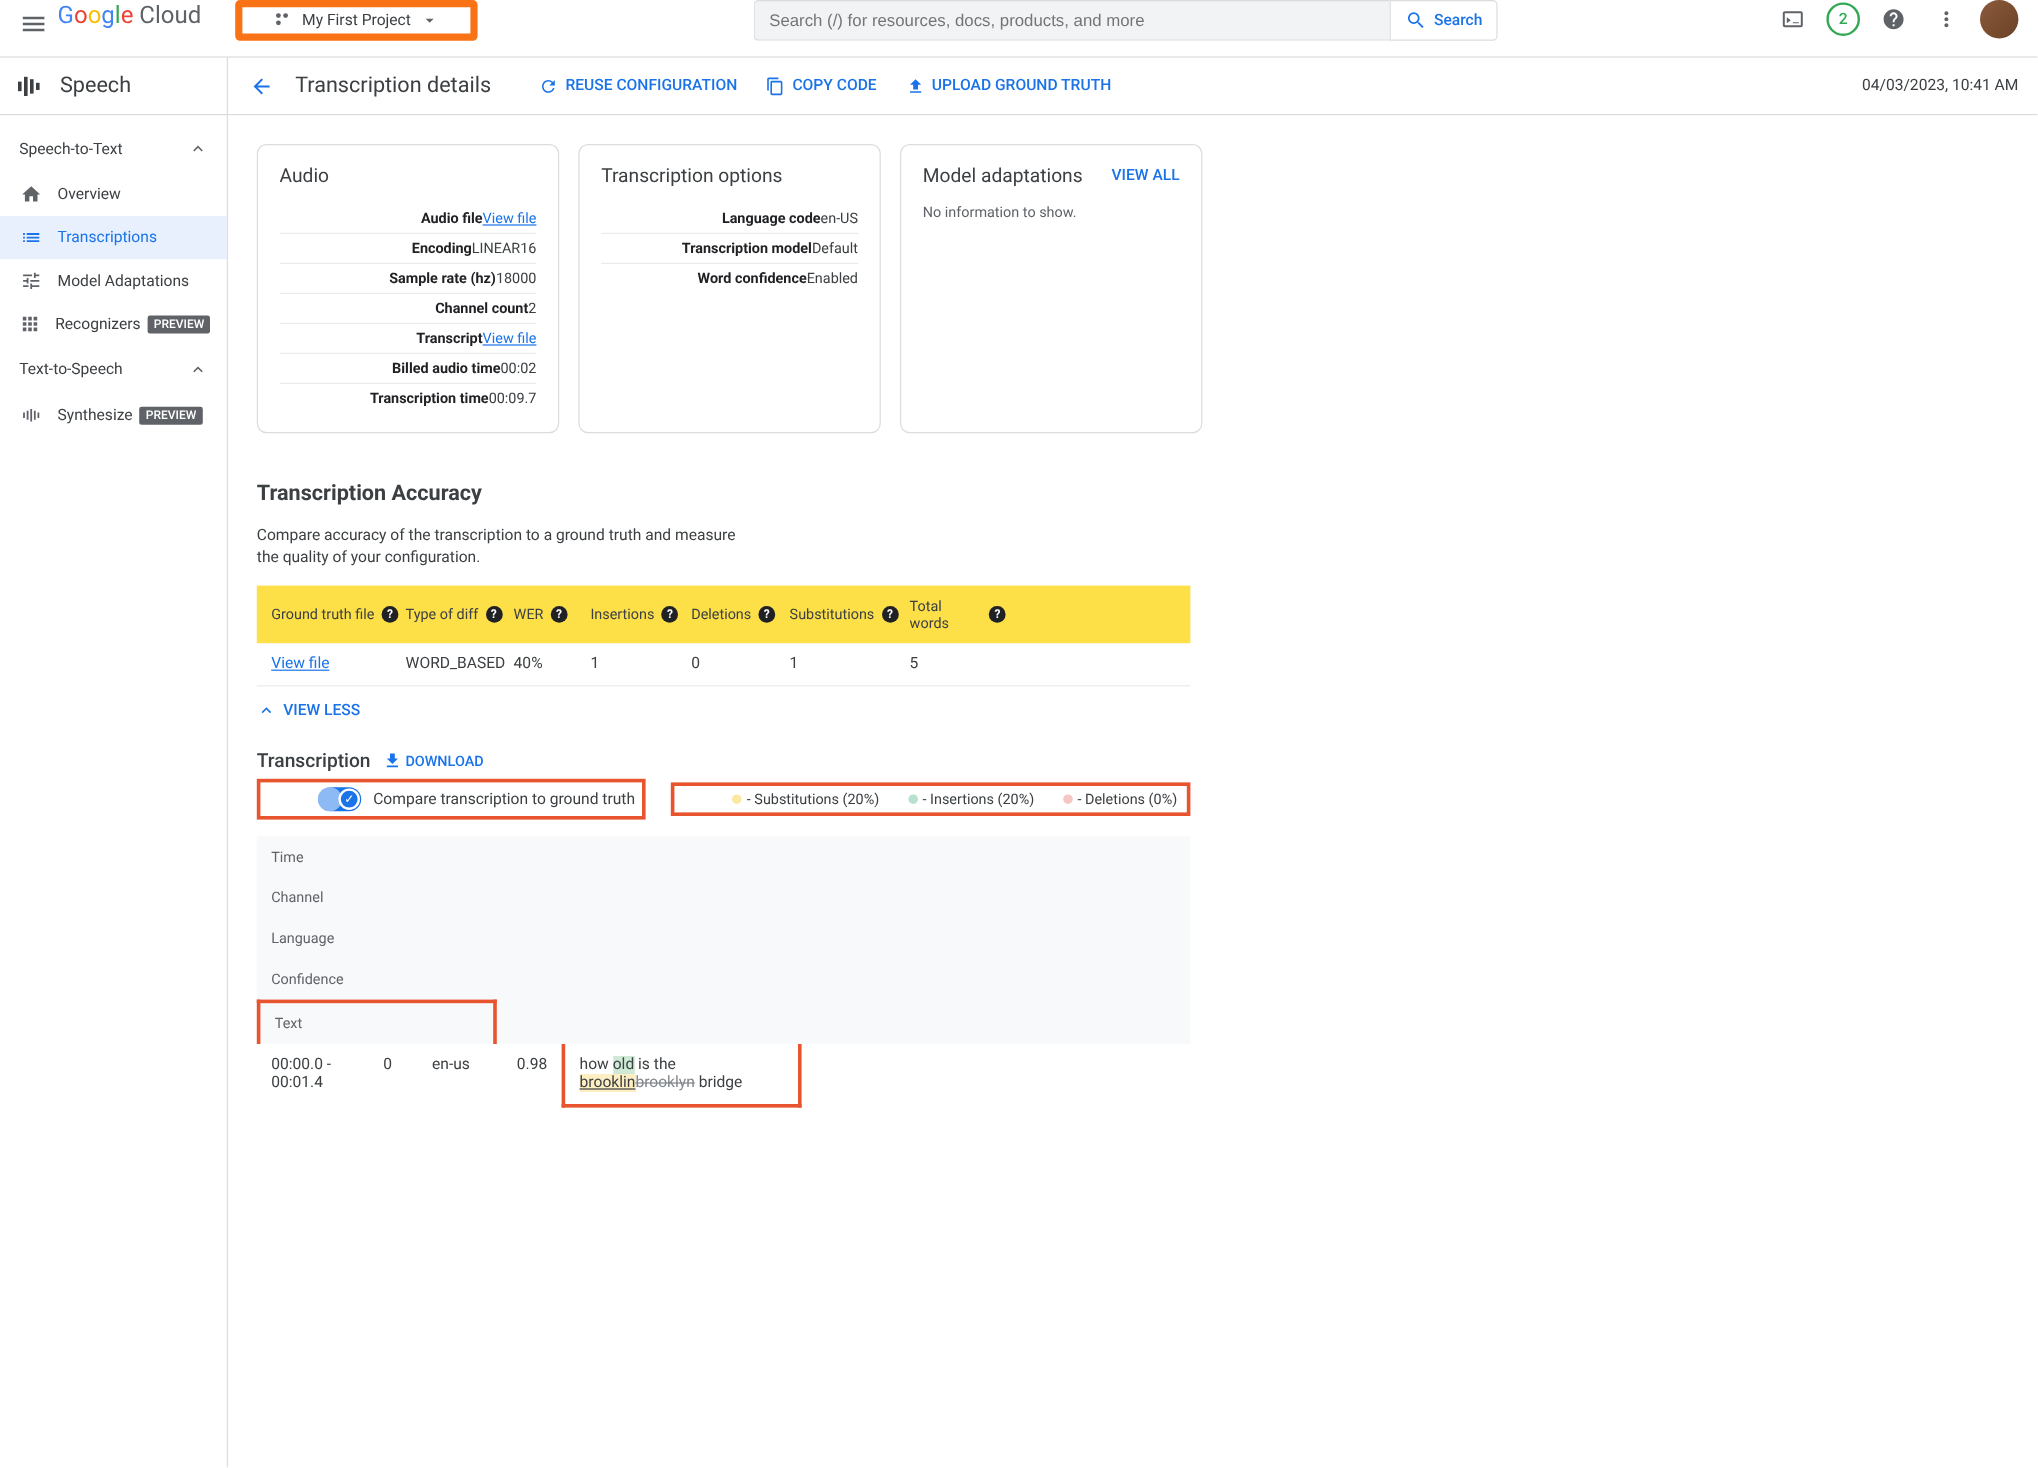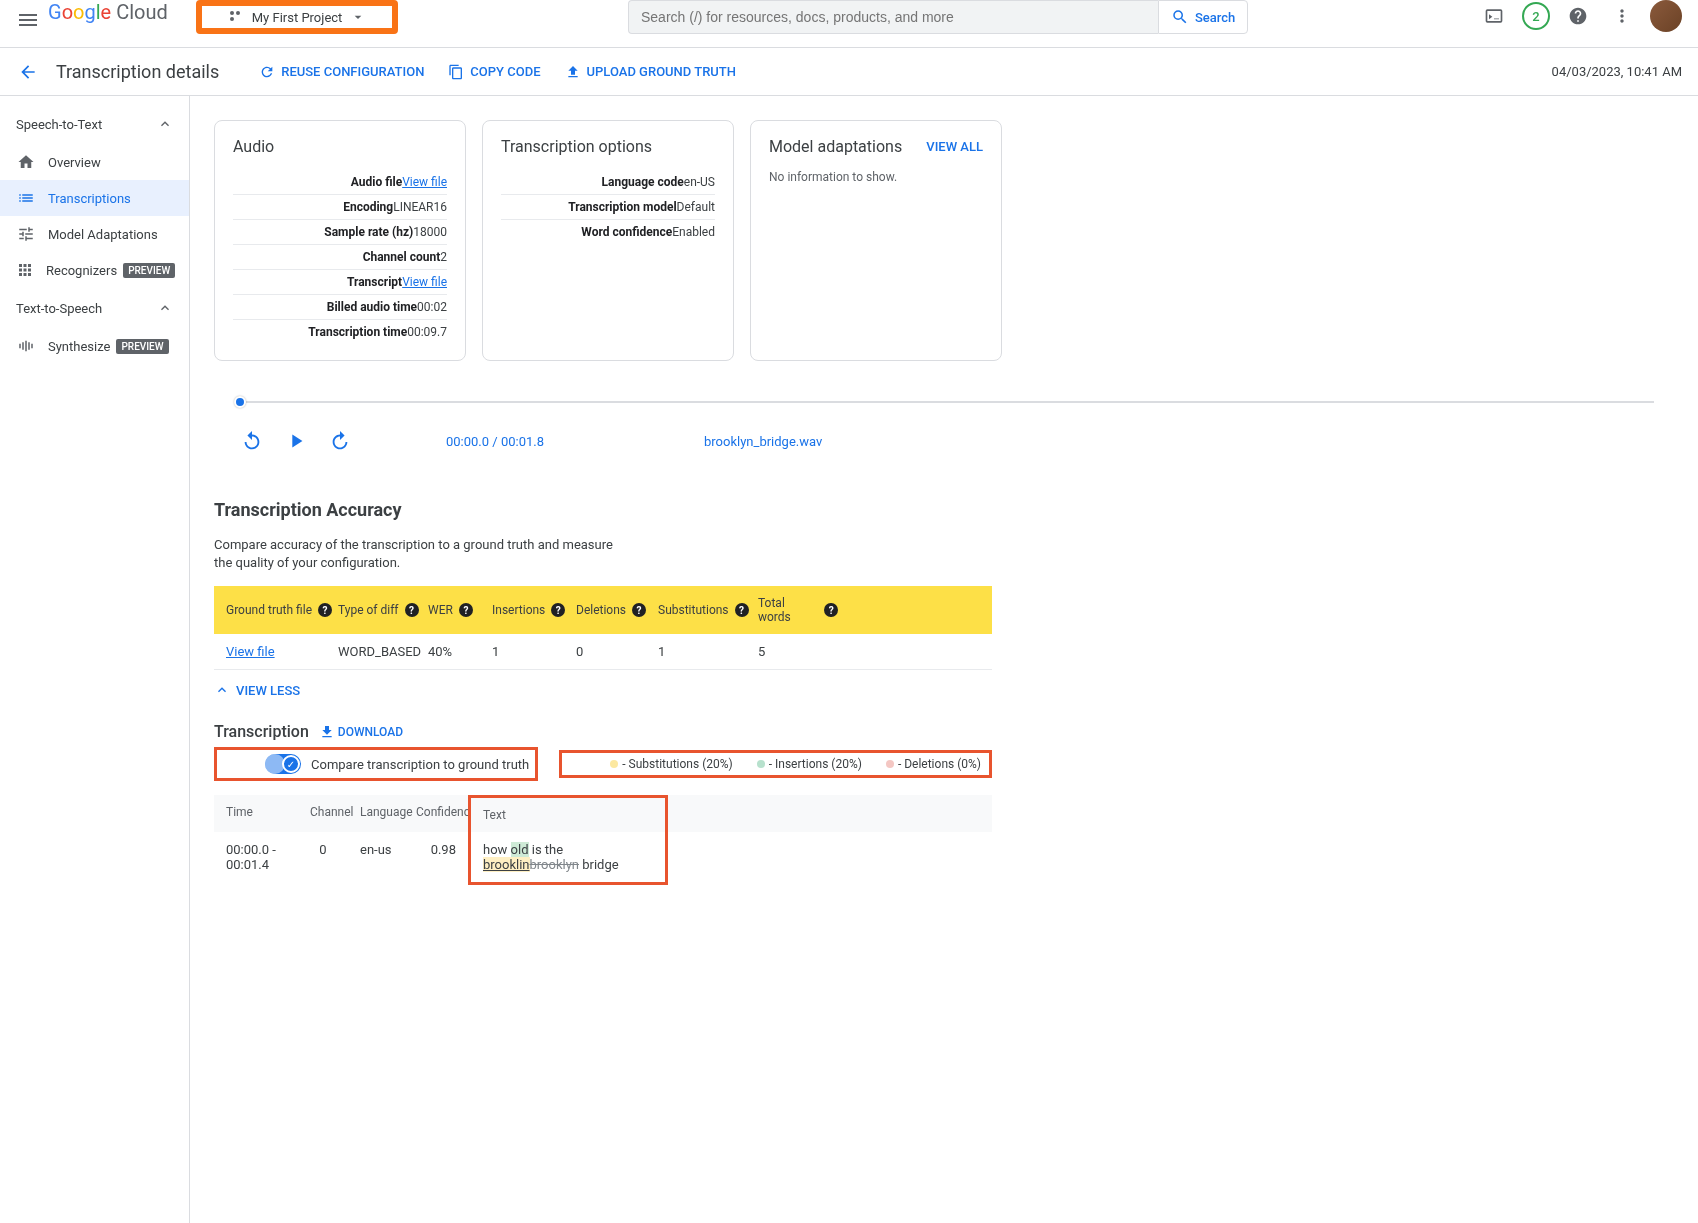--- a/index.html
+++ b/index.html
@@ -103,21 +103,21 @@
     .legend { display: flex; gap: 24px; font-size: 12px; padding: 4px 8px; }
     .legend-item { display: flex; align-items: center; }
     .legend-dot { width: 8px; height: 8px; border-radius: 50%; margin-right: 4px; }
     .dot-sub { background: #fce8a0; }
     .dot-ins { background: #b7e1cd; }
     .dot-del { background: #f4c7c3; }
     
     .highlight-box { border: 3px solid #e8542e; padding-left: 48px; }
     
     .trans-table { width: 778px; }
-    .trans-table-header { background: #f8f9fa; display: flex; font-size: 12px; color: #5f6368; }
+    .trans-table-header { background: #f8f9fa; display: flex; font-size: 12px; color: #5f6368; flex-direction: column; }
     .trans-table-header .tc { padding: 10px 12px; }
     .trans-table-row { display: flex; font-size: 13px; }
     .trans-table-row .tc { padding: 10px 12px; }
     .tc-time { width: 84px; }
     .tc-channel { width: 50px; text-align: center; }
     .tc-language { width: 56px; }
     .tc-confidence { width: 64px; text-align: right; }
     .word-ins { background: #ceead6; }
     .word-sub { background: #feefc3; }
     .word-del { text-decoration: line-through; color: #80868b; }
@@ -178,20 +178,29 @@
     <div class="icon-btn">
       <svg width="20" height="20" viewBox="0 0 24 24">
           <path fill="#5f6368" d="M12 8c1.1 0 2-.9 2-2s-.9-2-2-2-2 .9-2 2 .9 2 2 2zm0 2c-1.1 0-2 .9-2 2s.9 2 2 2 2-.9 2-2-.9-2-2-2zm0 6c-1.1 0-2 .9-2 2s.9 2 2 2 2-.9 2-2-.9-2-2-2z"></path>
         </svg>
     </div>
     <div class="avatar"></div>
   </div>
 </div>
 
 <div class="page-header">
+  <div class="product-section">
+    <svg class="product-icon" viewBox="0 0 24 24">
+        <rect x="3" y="8" width="3" height="8" fill="#3c4043"></rect>
+        <rect x="8" y="4" width="3" height="16" fill="#3c4043"></rect>
+        <rect x="13" y="6" width="3" height="12" fill="#3c4043"></rect>
+        <rect x="18" y="9" width="3" height="6" fill="#3c4043"></rect>
+      </svg>
+    <span class="product-name">Speech</span>
+  </div>
   <div class="back-btn">
     <svg width="20" height="20" viewBox="0 0 24 24">
         <path d="M20 11H7.83l5.59-5.59L12 4l-8 8 8 8 1.41-1.41L7.83 13H20v-2z"></path>
       </svg>
   </div>
   <span class="page-title">Transcription details</span>
   <div class="action-btns">
     <div class="action-link">
       <svg viewBox="0 0 24 24">
           <path d="M17.65 6.35A7.958 7.958 0 0012 4c-4.42 0-7.99 3.58-7.99 8s3.57 8 7.99 8c3.73 0 6.84-2.55 7.73-6h-2.08A5.99 5.99 0 0112 18c-3.31 0-6-2.69-6-6s2.69-6 6-6c1.66 0 3.14.69 4.22 1.78L13 11h7V4l-2.35 2.35z"></path>
@@ -327,44 +336,20 @@
 
       <div class="card">
         <div class="card-header-row">
           <div class="card-title" style="margin-bottom:0">Model adaptations</div>
           <span class="view-all">VIEW ALL</span>
         </div>
         <div class="card-empty">No information to show.</div>
       </div>
     </div>
 
-    <div class="player">
-      <div class="slider-track">
-        <div class="slider-thumb"></div>
-      </div>
-      <div class="player-controls">
-        <div class="player-btn">
-            <svg width="22" height="22" viewBox="0 0 24 24">
-              <path fill="#1a73e8" d="M12 5V1L7 6l5 5V7c3.31 0 6 2.69 6 6s-2.69 6-6 6-6-2.69-6-6H4c0 4.42 3.58 8 8 8s8-3.58 8-8-3.58-8-8-8z"></path>
-            </svg>
-          </div>
-        <div class="player-btn">
-            <svg width="22" height="22" viewBox="0 0 24 24">
-              <path fill="#1a73e8" d="M8 5v14l11-7z"></path>
-            </svg>
-          </div>
-        <div class="player-btn">
-            <svg width="22" height="22" viewBox="0 0 24 24">
-              <path fill="#1a73e8" d="M12 5V1l5 5-5 5V7c-3.31 0-6 2.69-6 6s2.69 6 6 6 6-2.69 6-6h2c0 4.42-3.58 8-8 8s-8-3.58-8-8 3.58-8 8-8z"></path>
-            </svg>
-          </div>
-        <span class="player-time">00:00.0 / 00:01.8</span>
-        <span class="player-file">brooklyn_bridge.wav</span>
-      </div>
-    </div>
 
     <div class="accuracy-section">
       <h2 class="section-title">Transcription Accuracy</h2>
       <p class="accuracy-desc">Compare accuracy of the transcription to a ground truth and measure the quality of your configuration.</p>
       <div class="accuracy-table">
         <div class="accuracy-table-header">
           <div class="acc-col acc-col-1">
               <span>Ground truth file</span>
               <span class="help-icon">?</span>
             </div>

